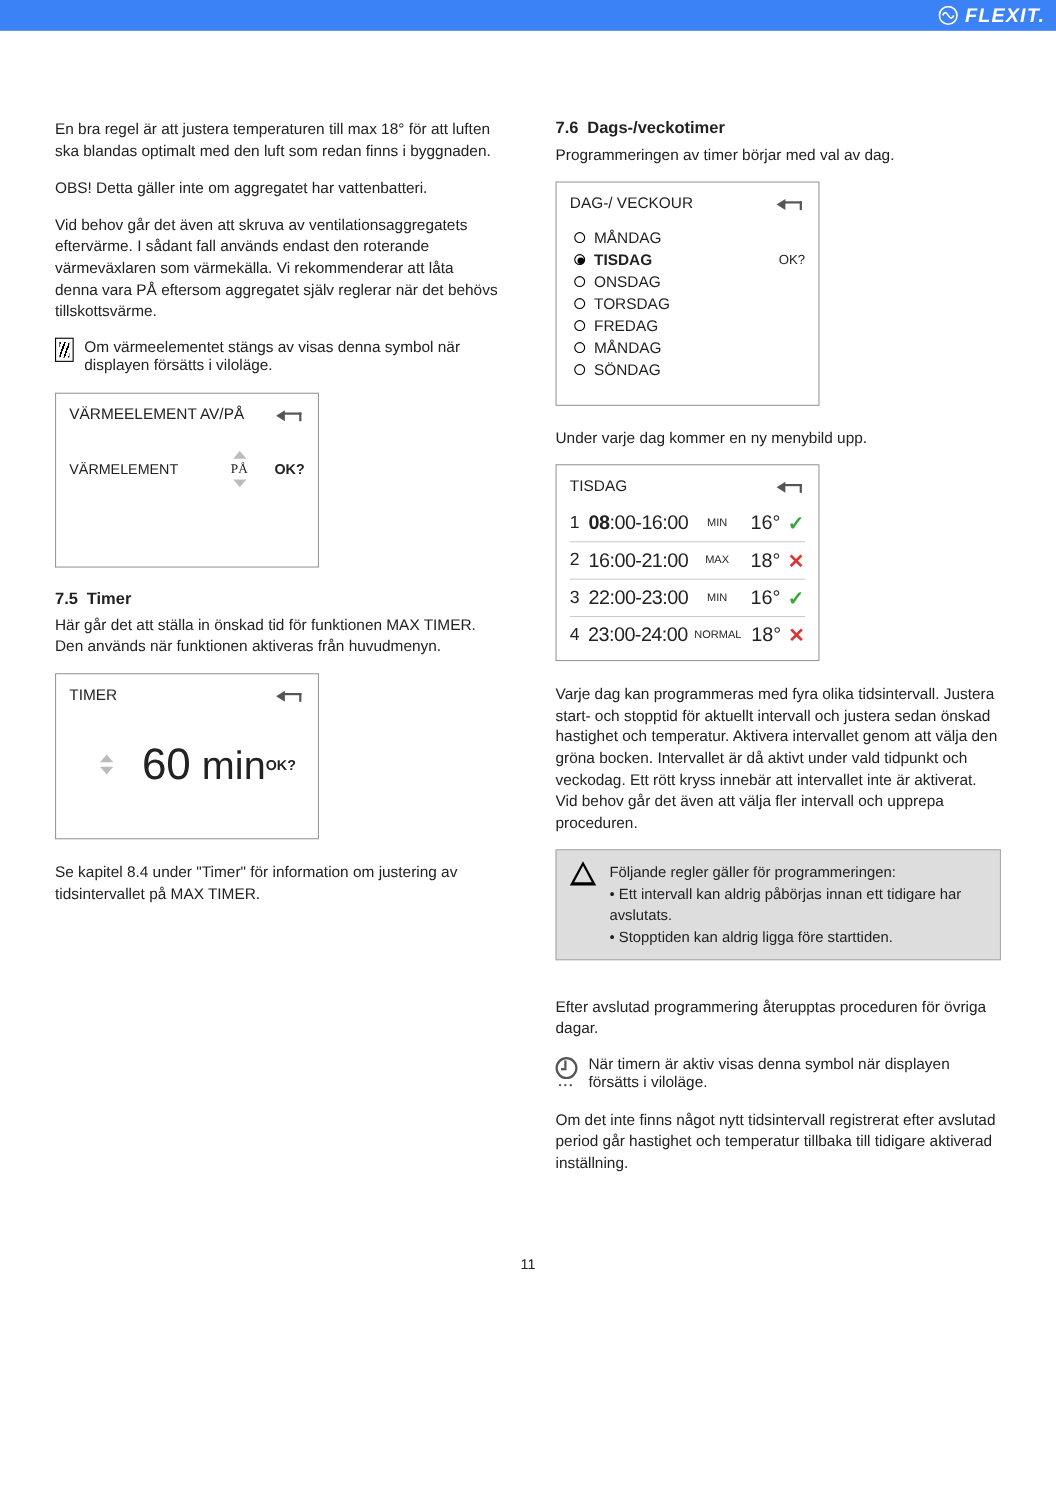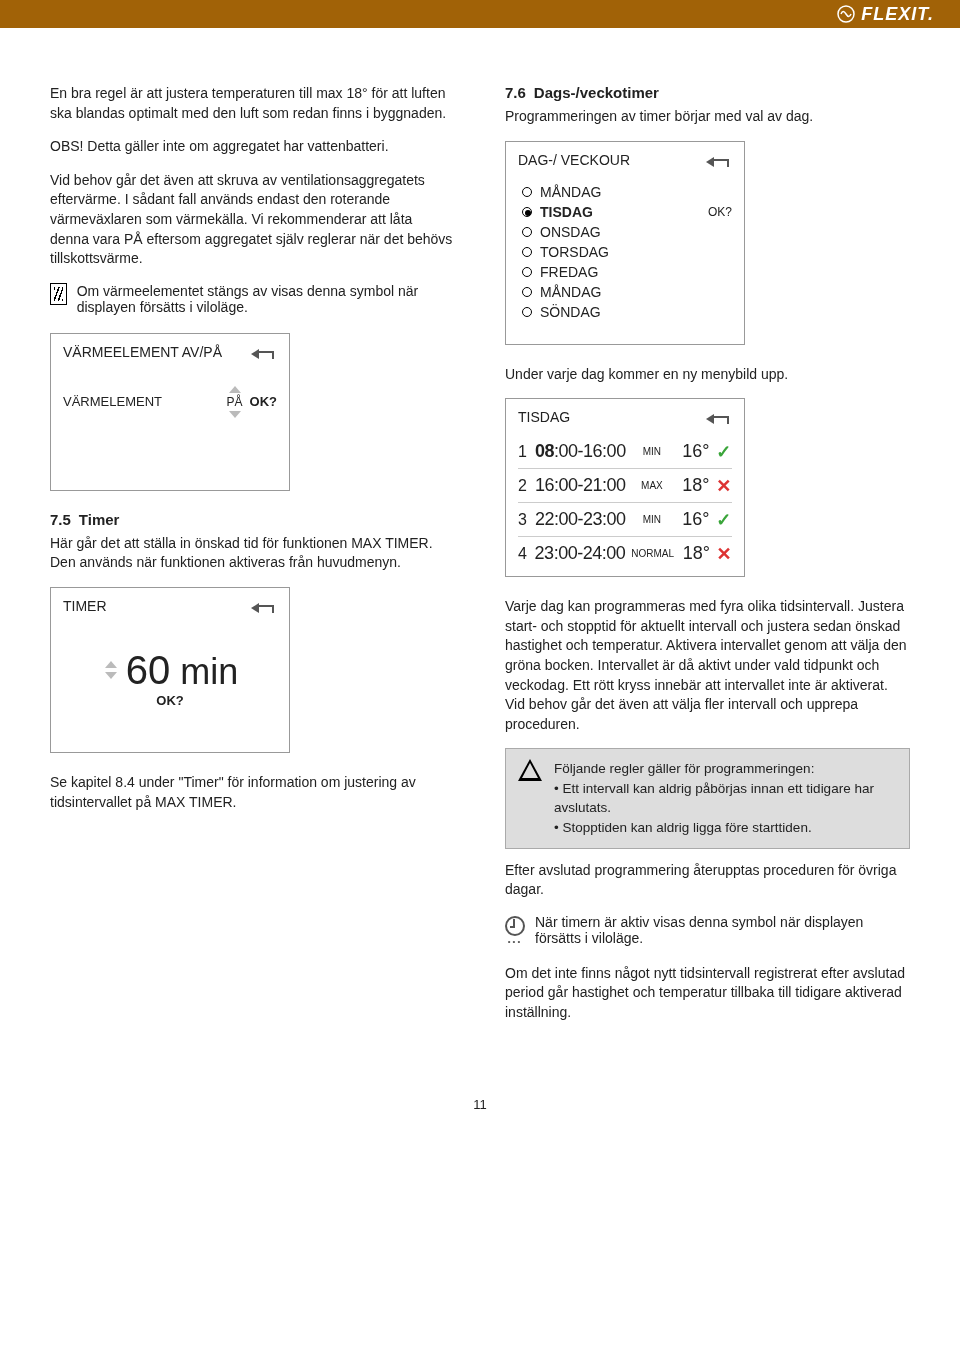--- a/index.html
+++ b/index.html
@@ -6,36 +6,36 @@
   body {
     font-family: Arial, Helvetica, sans-serif;
     font-size: 14px;
     color: #222;
     background: #fff;
     width: 960px;
     margin: 0 auto;
   }
   .header-bar {
     height: 28px;
-    background: #a16207;
+    background: #3b82f6;
     color: #fff;
     display: flex;
     align-items: center;
     justify-content: flex-end;
-    padding-right: 26px;
+    padding-right: 10px;
     font-weight: 900;
     letter-spacing: 1px;
     font-style: italic;
     font-size: 18px;
   }
   .header-bar svg { margin-right: 6px; }
   .page {
     display: flex;
     gap: 50px;
-    padding: 56px 50px 40px 50px;
+    padding: 80px 50px 40px 50px;
   }
   .col { flex: 1; min-width: 0; }
   p { margin-bottom: 14px; line-height: 1.4; }
   h3 { font-size: 15px; font-weight: bold; margin-bottom: 6px; }
   .section-num { margin-right: 8px; }
   .icon-note { display: flex; gap: 10px; margin-bottom: 18px; align-items: flex-start; }
   .icon-note svg, .icon-note .warn-tri, .icon-note .clock-ic { flex-shrink: 0; margin-top: 2px; }
 
   .panel {
     border: 1px solid #999;
@@ -64,21 +64,21 @@
     content: ""; position: absolute; left: 0; top: 3px;
     border-right: 8px solid #555; border-top: 5px solid transparent; border-bottom: 5px solid transparent;
   }
   .back-arrow::after {
     content: ""; position: absolute; left: 7px; top: 5px; width: 14px; height: 6px;
     border-top: 2px solid #555; border-right: 2px solid #555;
   }
 
   .updown {
     display: inline-flex; flex-direction: column; align-items: center;
-    width: 14px; margin: 0 2px; vertical-align: middle;
+    width: 14px; margin: 0 19px; vertical-align: middle; font-family: Liberation Serif, serif;
   }
   .updown .tri-up, .updown .tri-dn { width: 0; height: 0; }
   .updown .tri-up { border-left: 6px solid transparent; border-right: 6px solid transparent; border-bottom: 7px solid #bbb; margin-bottom: 2px; }
   .updown .tri-dn { border-left: 6px solid transparent; border-right: 6px solid transparent; border-top: 7px solid #bbb; margin-top: 2px; }
 
   .row-flex { display: flex; align-items: center; gap: 6px; }
   .ok-btn { font-weight: bold; font-size: 13px; }
 
   .day-list { list-style: none; padding: 4px 0 10px 4px; }
   .day-list li { display: flex; align-items: center; gap: 8px; padding: 2px 0; font-size: 14px; }
@@ -97,21 +97,21 @@
   .sched-mark { width: 18px; height: 18px; display: flex; align-items: center; justify-content: center; font-size: 18px; font-weight: bold; }
   .mark-ok { color: #3aa53a; }
   .mark-no { color: #d33; }
 
   .warn-box {
     border: 1px solid #aaa;
     background: #ddd;
     padding: 10px 12px;
     font-size: 13.5px;
     line-height: 1.45;
-    margin-bottom: 12px;
+    margin-bottom: 33px;
   }
   .warn-tri {
     display: inline-block;
     width: 0; height: 0;
     border-left: 12px solid transparent;
     border-right: 12px solid transparent;
     border-bottom: 22px solid #000;
     position: relative;
     margin-right: 8px;
     vertical-align: top;
@@ -121,21 +121,21 @@
     position: absolute;
     top: 4px; left: -8px;
     border-left: 8px solid transparent;
     border-right: 8px solid transparent;
     border-bottom: 15px solid #ddd;
   }
   .warn-content { display: flex; gap: 4px; align-items: flex-start; }
 
   .timer-big { font-size: 36px; }
   .timer-big .num { font-size: 40px; }
-  .timer-row { display: flex; align-items: center; padding: 24px 8px 32px 8px; flex-direction: column; }
+  .timer-row { display: flex; align-items: center; padding: 24px 8px 32px 8px; }
 
   .heat-row { display: flex; align-items: center; padding: 16px 0 60px 0; font-size: 13px; gap: 6px; }
   .heat-label { flex: 1; }
 
   .pagenum { text-align: center; font-size: 13px; margin-top: 20px; margin-bottom: 20px; }
 
   .clock-ic {
     width: 20px; height: 20px; border: 2px solid #555; border-radius: 50%;
     position: relative; display: inline-block;
   }

